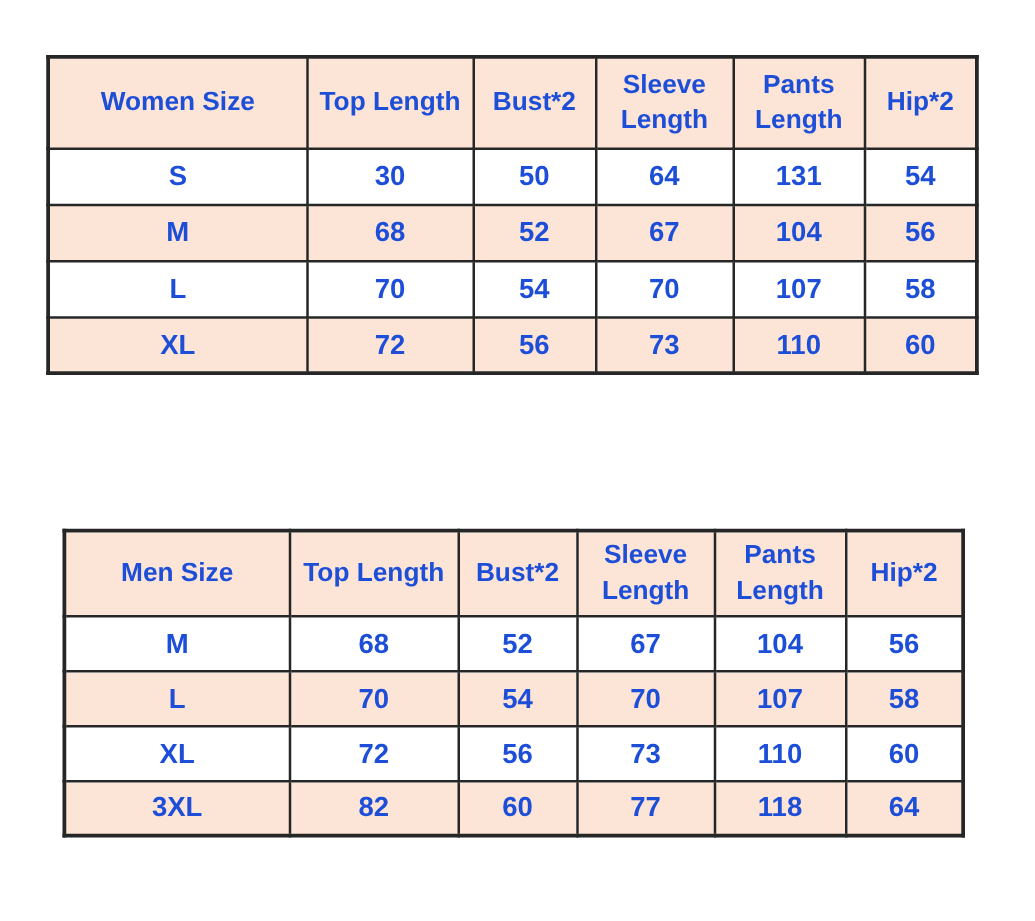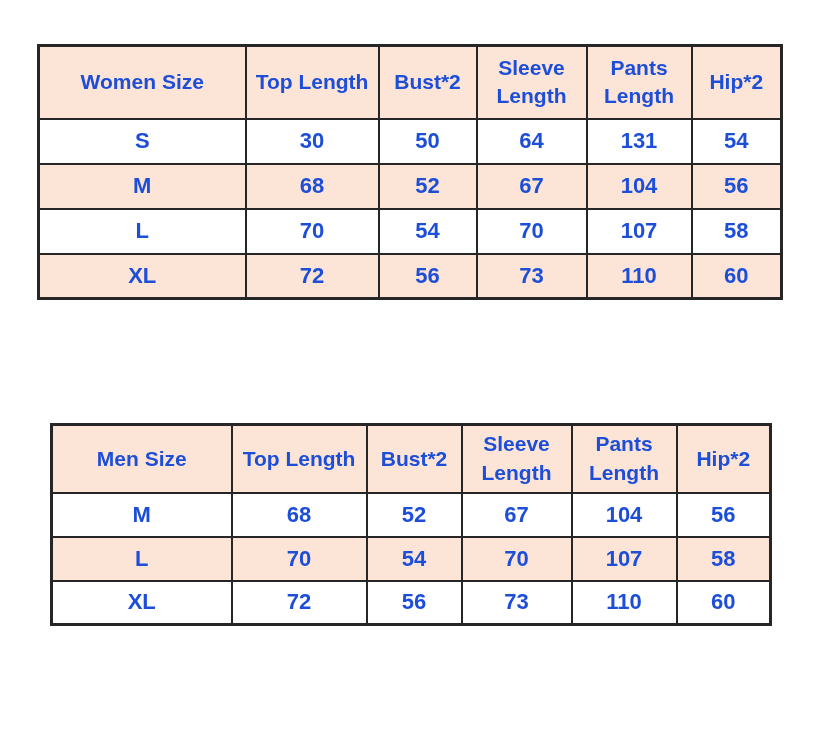--- a/index.html
+++ b/index.html
@@ -156,16 +156,24 @@
         <td>58</td>
       </tr>
       <tr>
         <td>XL</td>
         <td>72</td>
         <td>56</td>
         <td>73</td>
         <td>110</td>
         <td>60</td>
       </tr>
+      <tr>
+        <td>3XL</td>
+        <td>82</td>
+        <td>60</td>
+        <td>77</td>
+        <td>118</td>
+        <td>64</td>
+      </tr>
     </tbody>
   </table>
 
 </div>
 
 </body></html>

